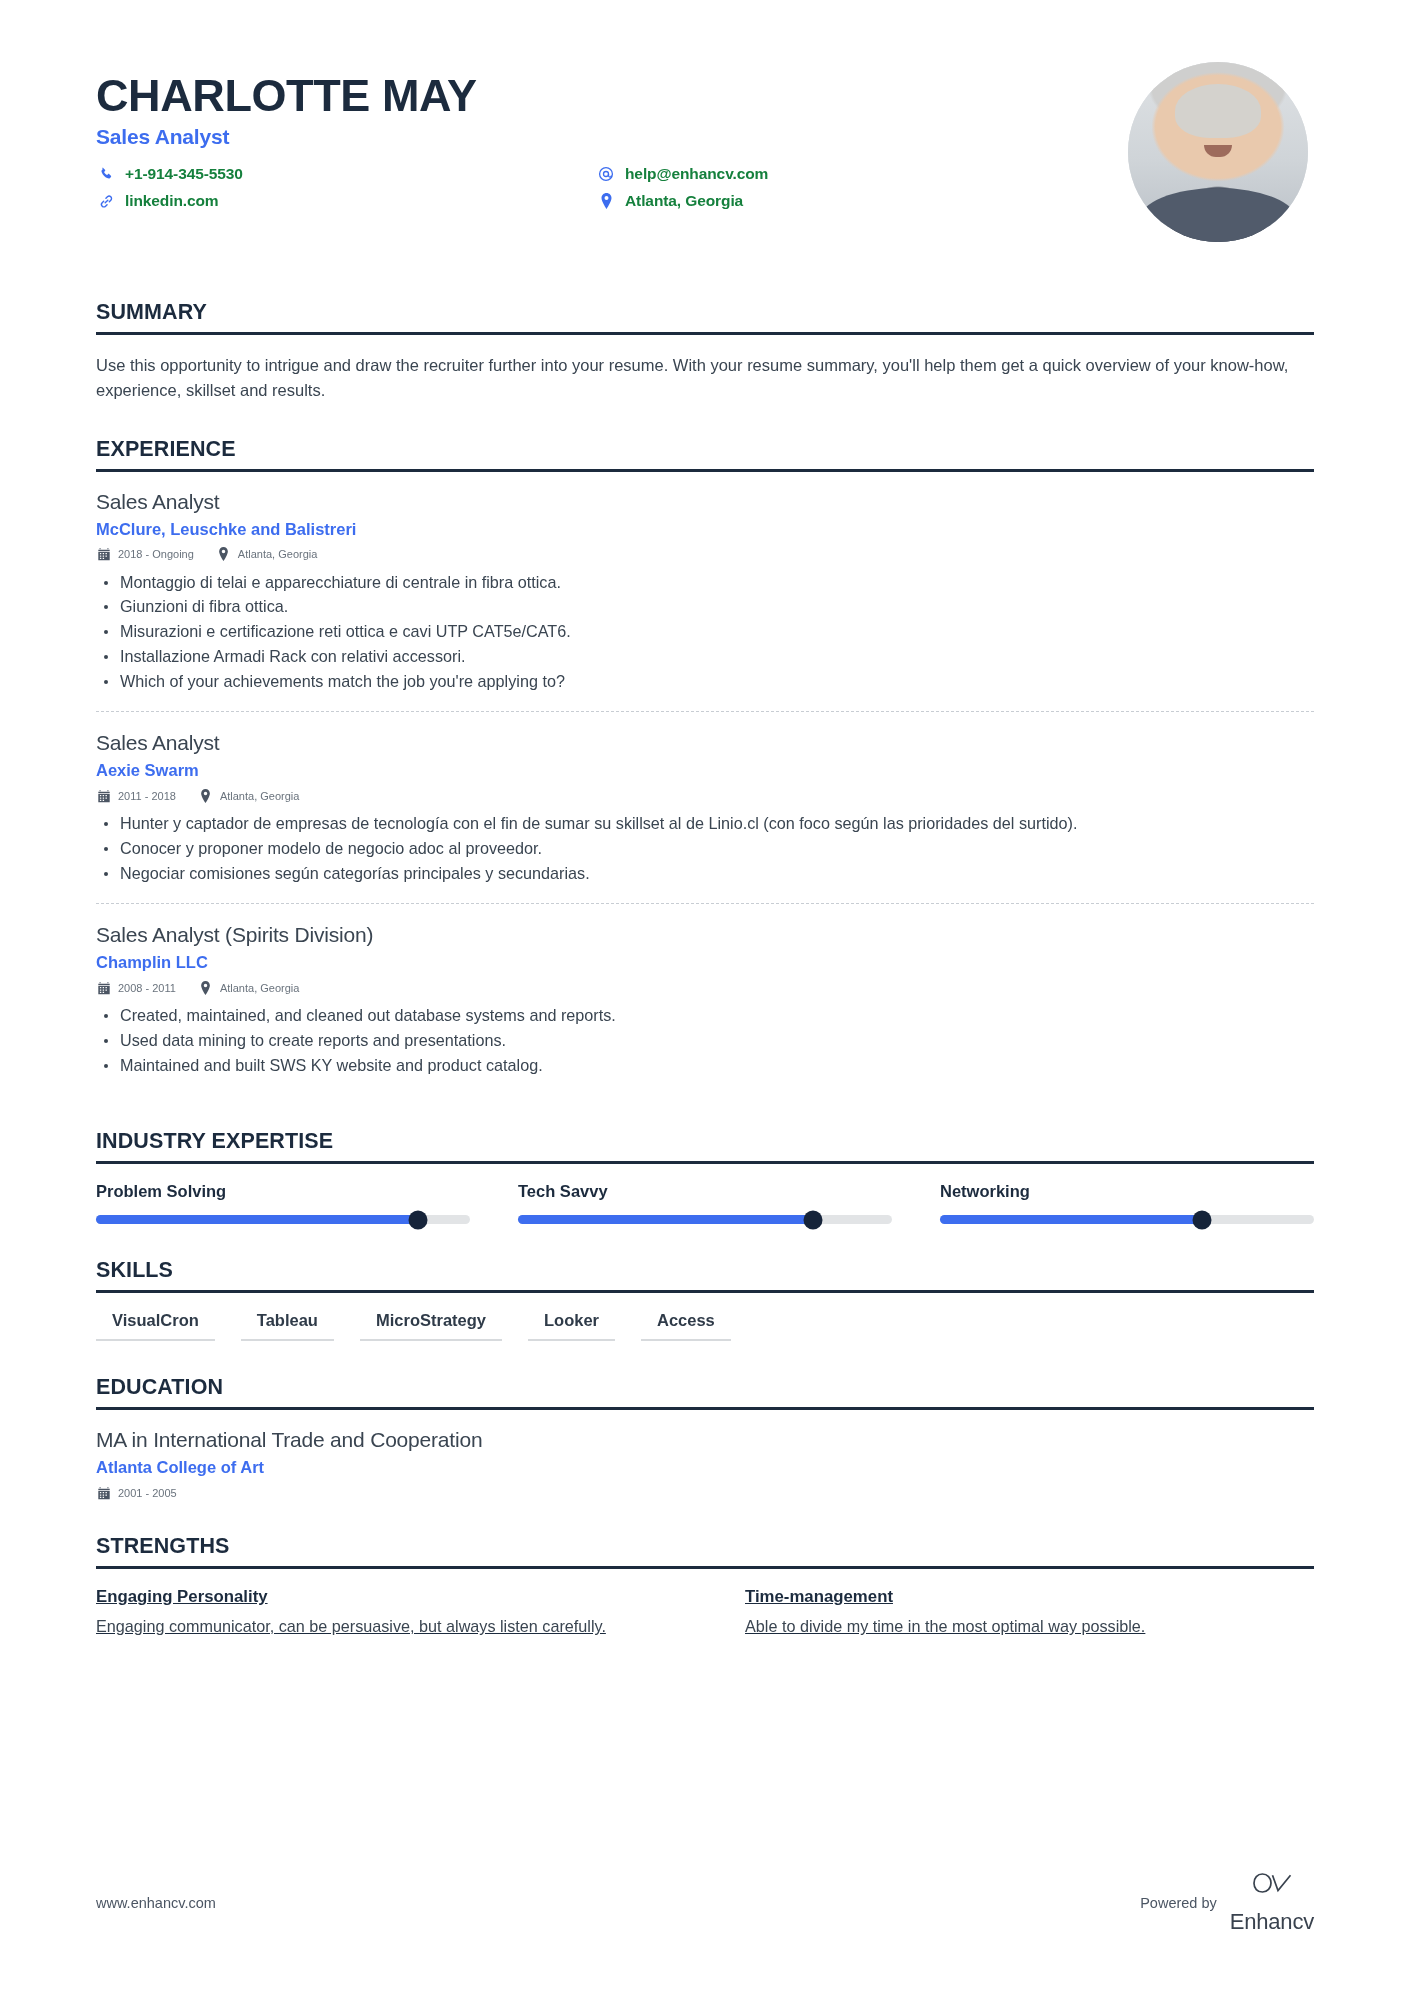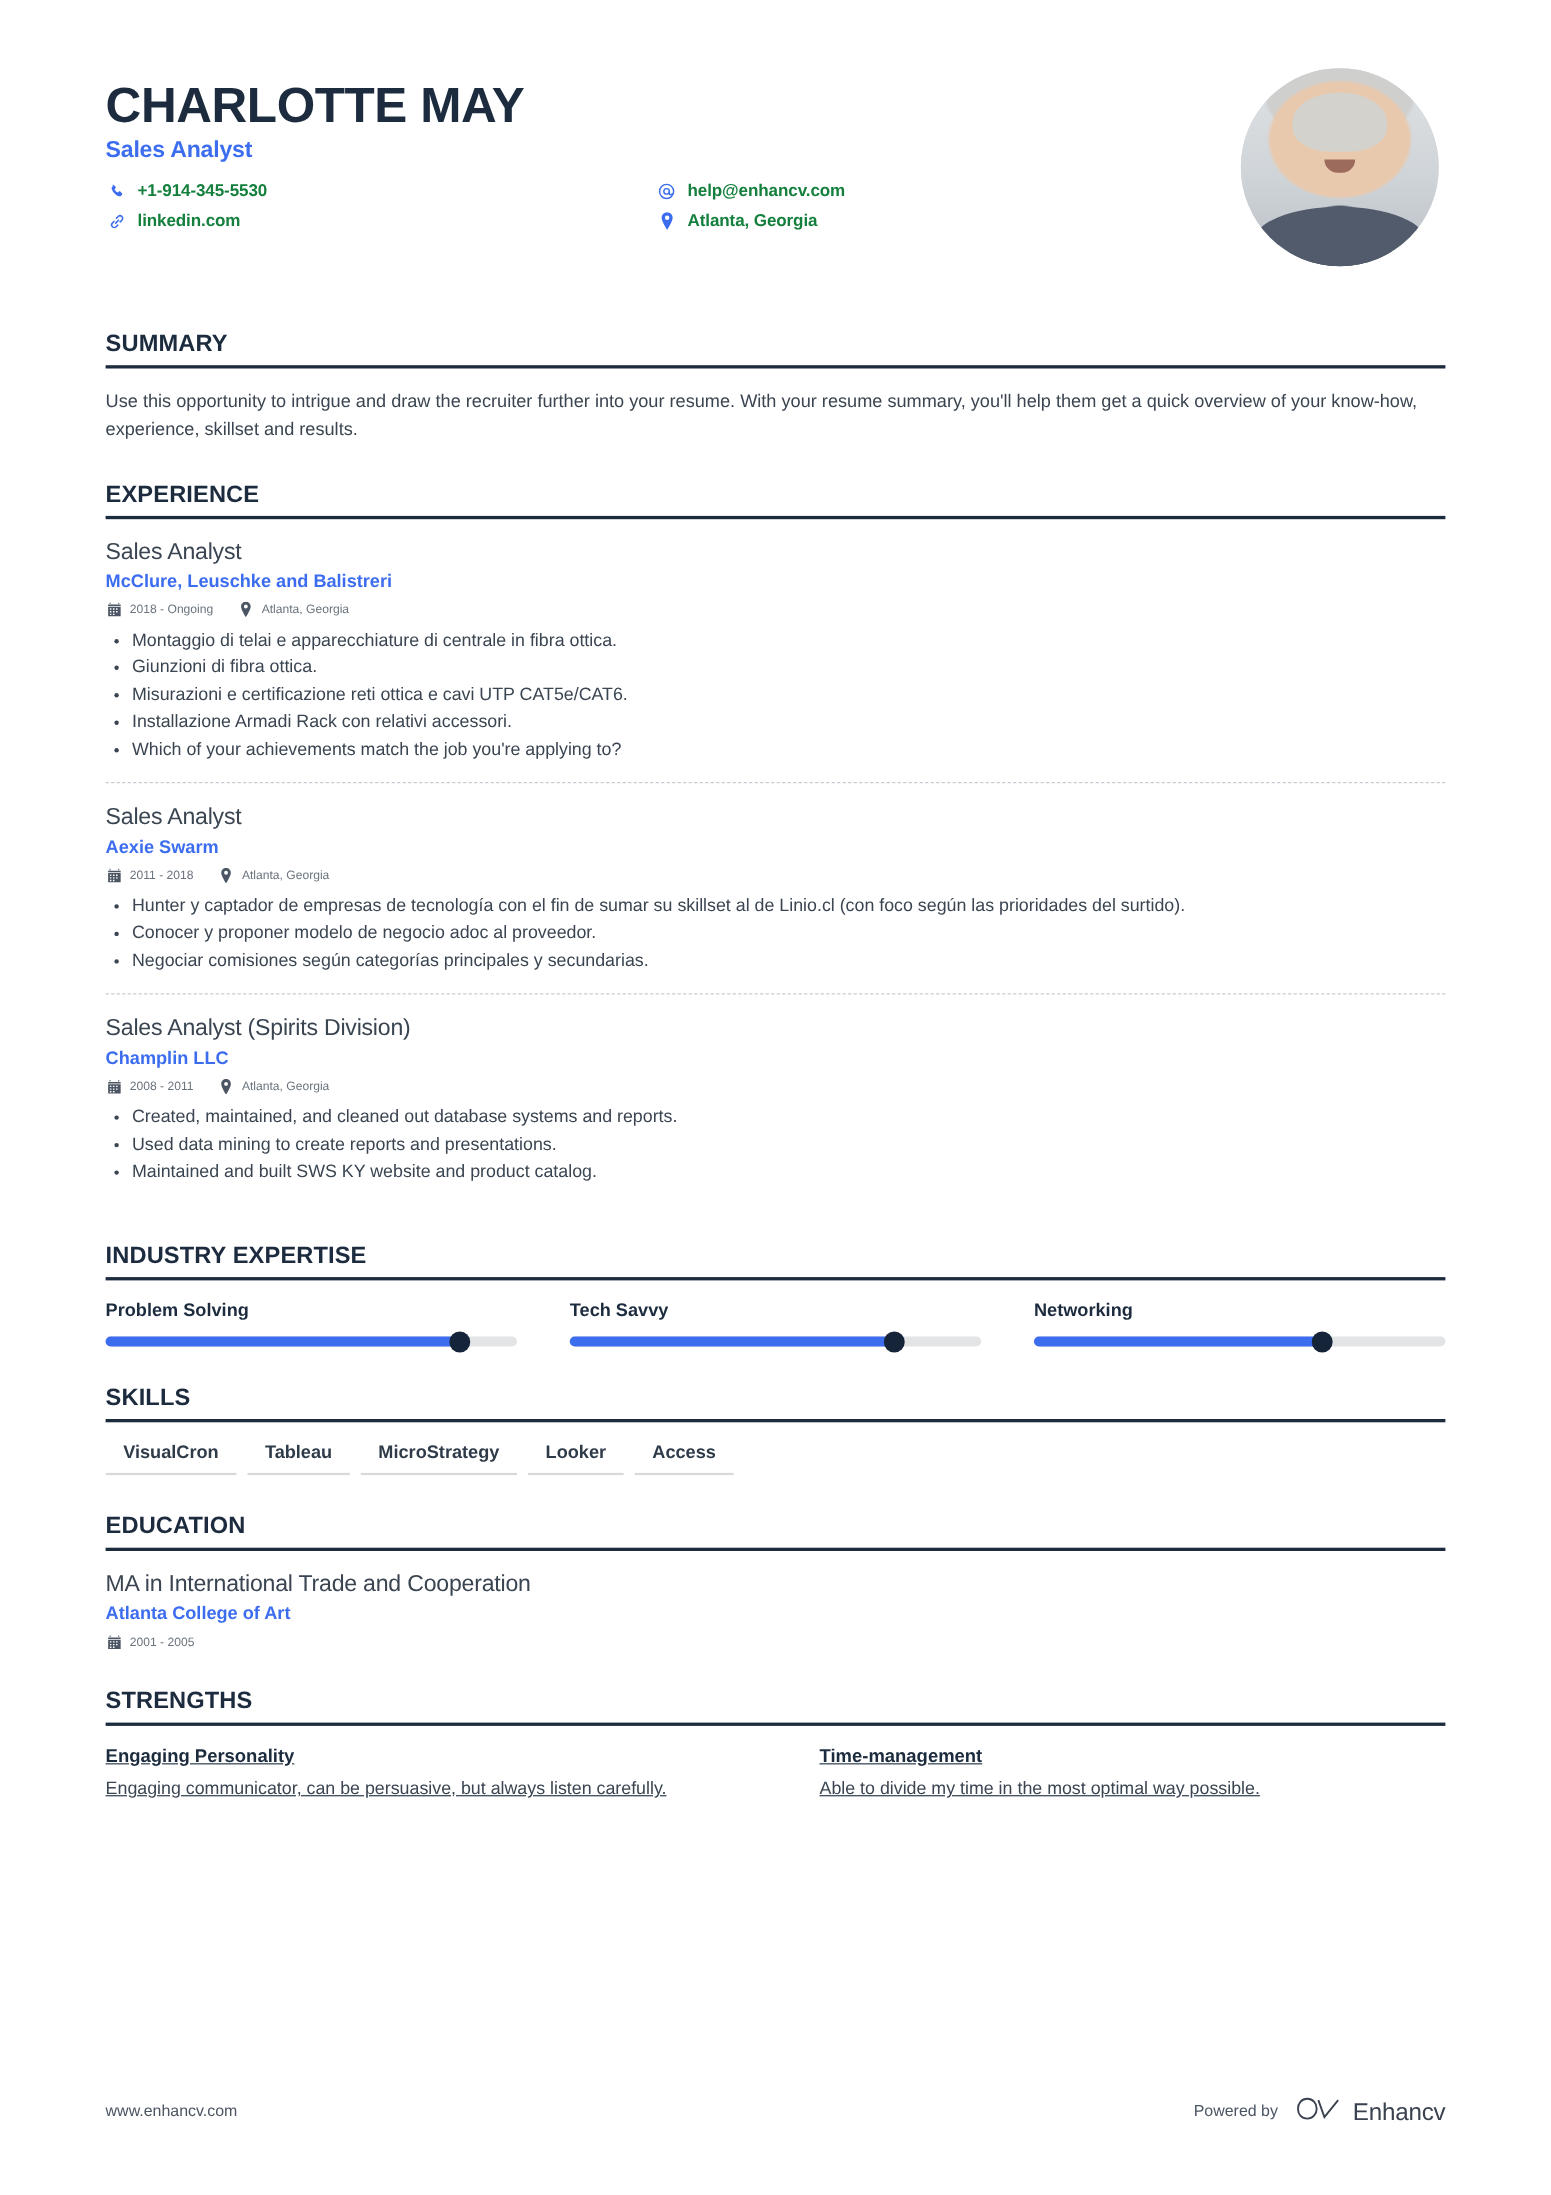--- a/index.html
+++ b/index.html
@@ -234,21 +234,21 @@
     height: 19px;
     border-radius: 50%;
     background: #16243a;
     transform: translate(-50%, -50%);
   }
 
   
   .skills-row {
     display: flex;
     flex-wrap: wrap;
-    gap: 10px;
+    gap: 26px;
   }
   .skill-chip {
     font-size: 16.5px;
     font-weight: 700;
     color: #2f3b49;
     padding: 0 16px 9px 16px;
     border-bottom: 2px solid #d7dadd;
   }
 
   
@@ -306,20 +306,21 @@
     gap: 13px;
   }
   .powered-by {
     font-size: 14.5px;
     color: #4b5563;
   }
   .brand {
     display: flex;
     align-items: center;
     gap: 9px;
+    flex-direction: column;
   }
   .brand-name {
     font-size: 22px;
     color: #39424e;
     letter-spacing: -0.2px;
   }
 </style>
 </head>
 <body>
 

